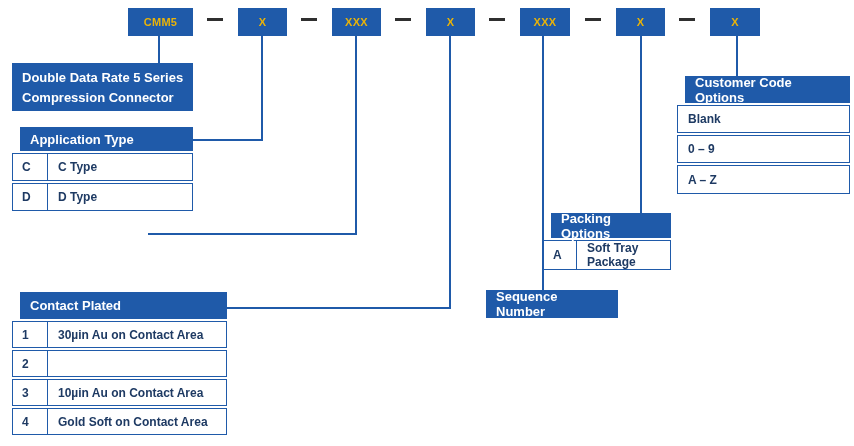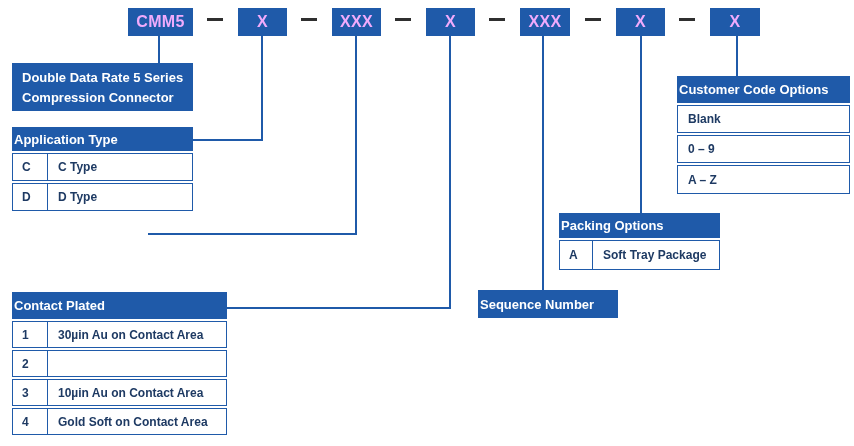--- a/index.html
+++ b/index.html
@@ -6,42 +6,42 @@
     --blue:#1f5aa9;
     --navy:#1e3a63;
     --dash:#2f2f2f;
   }
   html,body{margin:0;padding:0;background:#ffffff;}
   body{font-family:"Liberation Sans","DejaVu Sans",sans-serif;}
   #canvas{position:relative;width:854px;height:446px;background:#ffffff;overflow:hidden;}
 
   
   .codebox{
-    position:absolute;top:8px;height:28px;background:var(--blue);color:#f0abfc;
+    position:absolute;top:8px;height:28px;background:var(--blue);color:#eab308;
     display:flex;align-items:center;justify-content:center;
-    font-size:16px;font-weight:700;letter-spacing:.3px;box-sizing:border-box;
+    font-size:11px;font-weight:700;letter-spacing:.3px;box-sizing:border-box;
   }
   .dash{position:absolute;top:18px;width:16px;height:3px;background:var(--dash);}
 
   
   .vline{position:absolute;width:2px;background:var(--blue);}
   .hline{position:absolute;height:2px;background:var(--blue);}
 
   
   .notebox{
     position:absolute;left:12px;top:63px;width:181px;height:48px;background:var(--blue);
     color:#fff;font-size:13px;font-weight:600;line-height:1.55;
     padding:5px 0 0 10px;box-sizing:border-box;
   }
 
   
   .ptable{position:absolute;}
   .t-header{
     background:var(--blue);color:#fff;font-size:13px;font-weight:600;
-    display:flex;align-items:center;padding:0 2px;box-sizing:border-box;
+    display:flex;align-items:center;padding:0 10px;box-sizing:border-box;margin-left:8px;
   }
   .t-row{
     border:1.5px solid var(--blue);background:#fff;display:flex;align-items:stretch;
     margin-top:2px;box-sizing:border-box;color:var(--navy);
     font-size:12px;font-weight:600;
   }
   .t-key{
     display:flex;align-items:center;padding:0 0 0 9px;box-sizing:border-box;
     border-right:1.5px solid var(--blue);flex:0 0 auto;
   }
@@ -118,21 +118,21 @@
     <div class="t-row" style="height:27px">
       <div class="t-key" style="width:35px">4</div>
       <div class="t-val">Gold Soft on Contact Area</div>
     </div>
   </div>
 
   <div class="ptable" style="left:478px;top:290px;width:140px">
     <div class="t-header" style="height:28px">Sequence Number</div>
   </div>
 
-  <div class="ptable" style="left:559px;top:213px;width:161px">
+  <div class="ptable" style="left:543px;top:213px;width:128px">
     <div class="t-header" style="height:25px">Packing Options</div>
     <div class="t-row" style="height:30px">
       <div class="t-key" style="width:33px">A</div>
       <div class="t-val">Soft Tray Package</div>
     </div>
   </div>
 
   <div class="ptable" style="left:677px;top:76px;width:173px">
     <div class="t-header" style="height:27px">Customer Code Options</div>
     <div class="t-row" style="height:28px">

